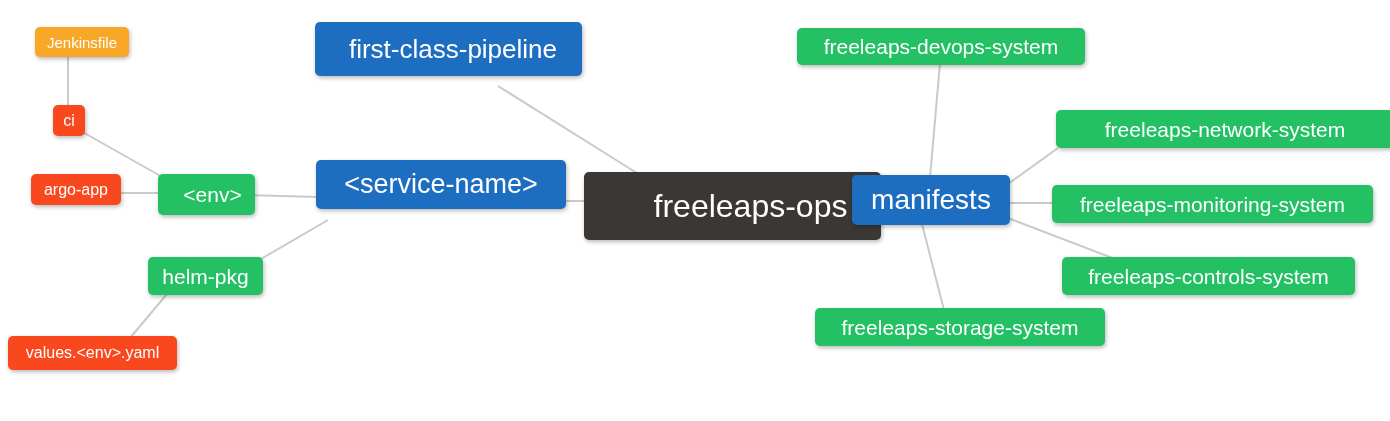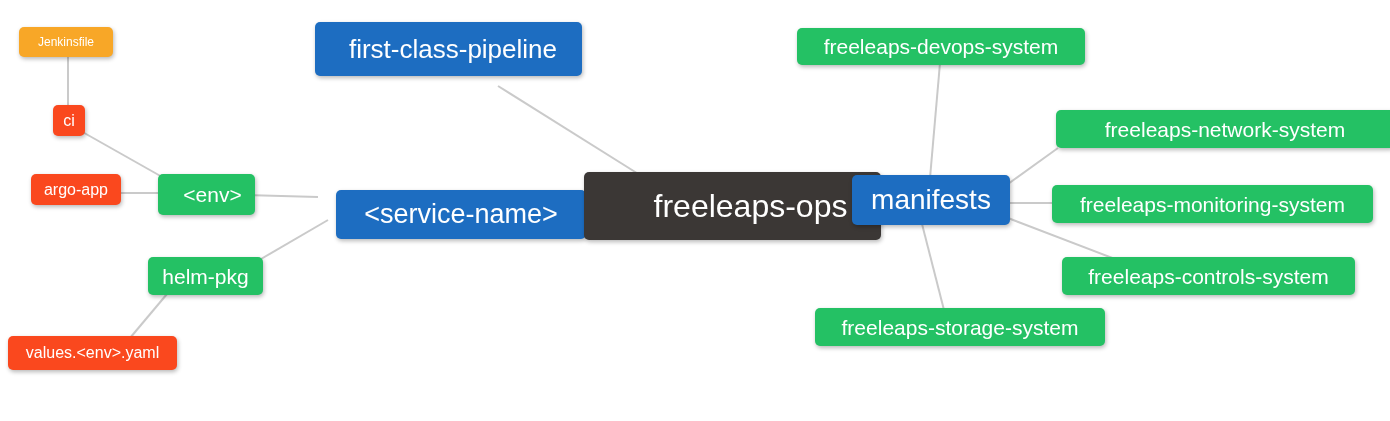--- a/index.html
+++ b/index.html
@@ -62,31 +62,31 @@
     <line x1="328" y1="220" x2="261" y2="259"></line>
     <line x1="167" y1="294" x2="130" y2="338"></line>
     <line x1="838" y1="203" x2="858" y2="203"></line>
     <line x1="930" y1="178" x2="940" y2="63"></line>
     <line x1="1008" y1="184" x2="1058" y2="148"></line>
     <line x1="1008" y1="203" x2="1054" y2="203"></line>
     <line x1="1008" y1="218" x2="1115" y2="259"></line>
     <line x1="922" y1="224" x2="944" y2="310"></line>
   </svg>
 
-  <div class="node fill-orange" style="left:19px;  top:27px;  width:94px;  height:30px; font-size:12px;">Jenkinsfile</div>
+  <div class="node fill-orange" style="left:35px;  top:27px;  width:94px;  height:30px; font-size:15px;">Jenkinsfile</div>
 
   <div class="node fill-red" style="left:53px;  top:105px; width:32px;  height:31px; font-size:16px;">ci</div>
 
   <div class="node fill-red" style="left:31px;  top:174px; width:90px;  height:31px; font-size:16px;">argo-app</div>
 
   <div class="node fill-green" style="left:158px; top:174px; width:85px;  height:41px; font-size:21px;padding-left:12px;">&lt;env&gt;</div>
 
   <div class="node fill-blue" style="left:315px; top:22px;  width:258px; height:54px; font-size:26px;padding-left:9px;">first-class-pipeline</div>
 
-  <div class="node fill-blue" style="left:316px; top:190px; width:250px; height:49px; font-size:27px;margin-left:20px;">&lt;service-name&gt;</div>
+  <div class="node fill-blue" style="left:316px; top:160px; width:250px; height:49px; font-size:27px;">&lt;service-name&gt;</div>
 
   <div class="node fill-green" style="left:148px; top:257px; width:115px; height:38px; font-size:21px;">helm-pkg</div>
 
   <div class="node fill-red" style="left:8px;   top:336px; width:169px; height:34px; font-size:16px;">values.&lt;env&gt;.yaml</div>
 
   <div class="node fill-dark" style="left:584px; top:172px; width:261px; height:68px; font-size:32px;">freeleaps-ops</div>
 
   <div class="node fill-blue" style="left:852px; top:175px; width:158px; height:50px; font-size:28px;">manifests</div>
 
   <div class="node fill-green" style="left:797px; top:28px;  width:288px; height:37px; font-size:21px;">freeleaps-devops-system</div>

